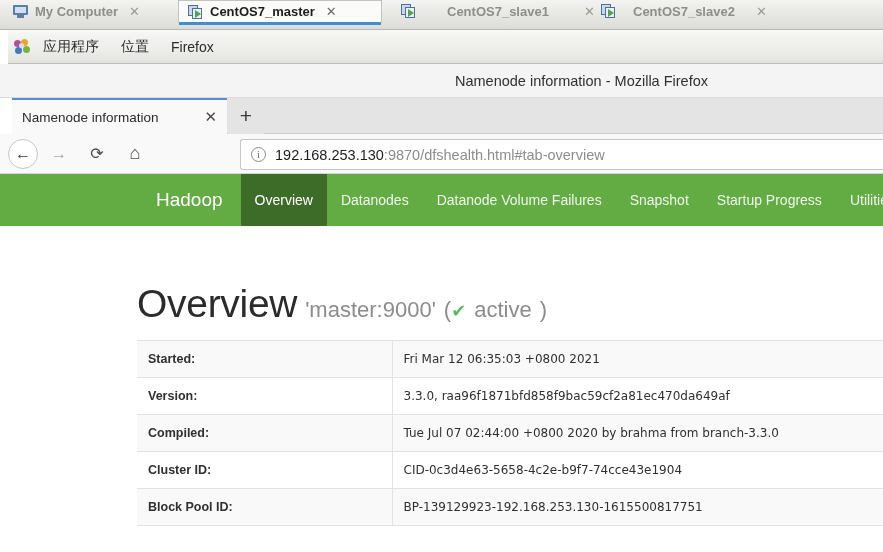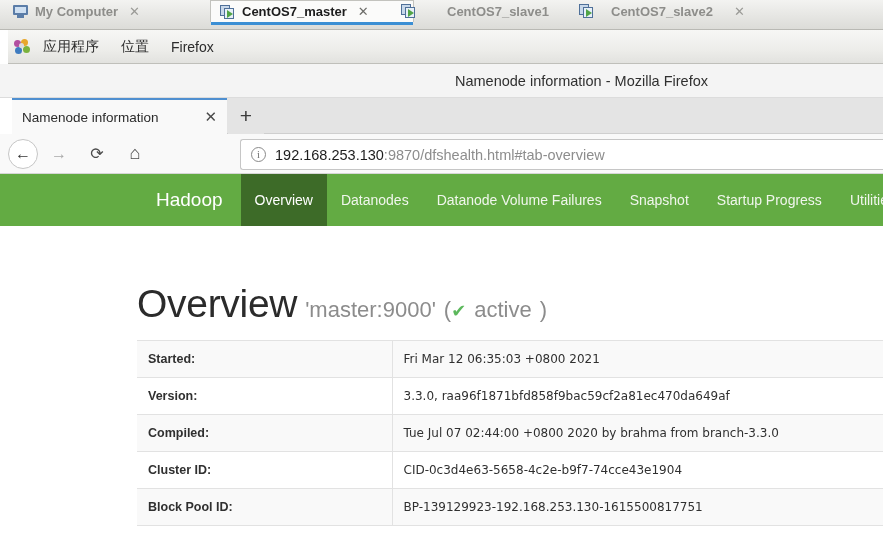--- a/index.html
+++ b/index.html
@@ -28,21 +28,20 @@
     font-weight: bold;
     white-space: nowrap;
   }
   .vm-tab.active {
     background: #fbfbfa;
     color: #1d1d1d;
     border-left: 1px solid #c3c3be;
     border-right: 1px solid #c3c3be;
     border-top: 1px solid #c3c3be;
     box-shadow: 0 0 0 0 transparent;
-    margin-left: 32px;
   }
   .vm-tab.active::after {
     content: "";
     position: absolute; left: 0; right: 0; bottom: -3px;
     height: 3px; background: #3b8fd4;
   }
   .vm-tab .tabclose {
     font-size: 13px; color: #9a9a96; margin-left: 4px;
     font-weight: normal;
   }
@@ -240,21 +239,21 @@
   <div class="vm-tab" style="left:392px;width:190px;gap:31px;">
     <span class="ic-vm">
         <span class="b1"></span>
         <span class="b2"></span>
         <span class="play"></span>
       </span>
     <span>CentOS7_slave1</span>
     <span class="tabclose">✕</span>
   </div>
 
-  <div class="vm-tab" style="left:570px;width:190px;gap:17px;">
+  <div class="vm-tab" style="left:592px;width:190px;gap:17px;">
     <span class="ic-vm">
         <span class="b1"></span>
         <span class="b2"></span>
         <span class="play"></span>
       </span>
     <span>CentOS7_slave2</span>
     <span class="tabclose">✕</span>
   </div>
 </div>
 

